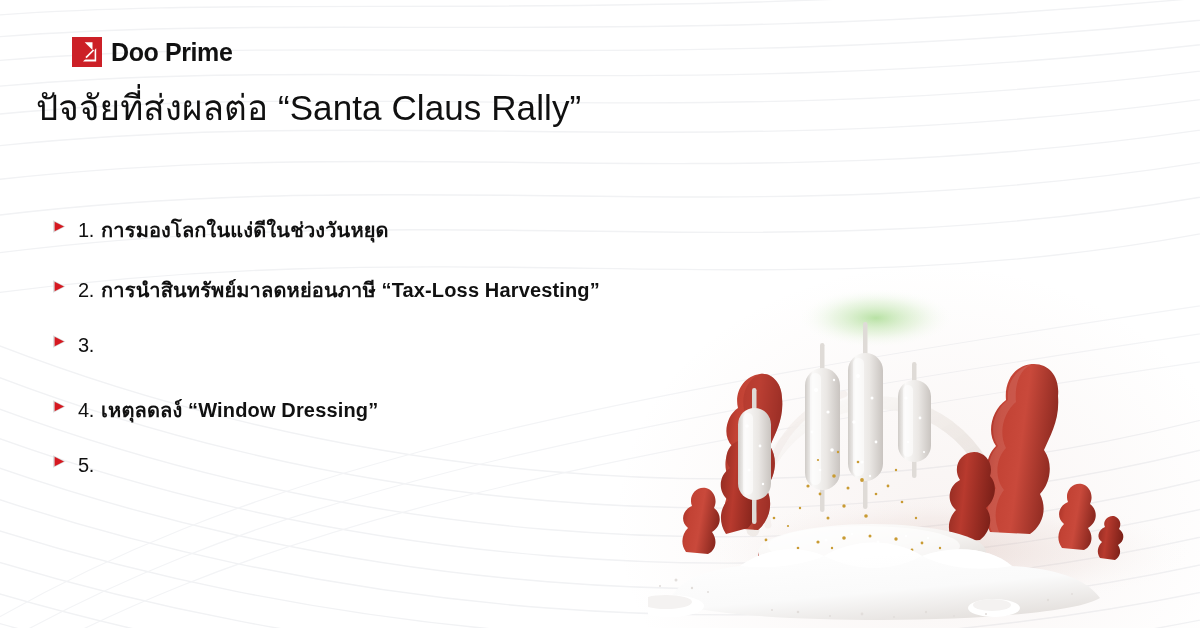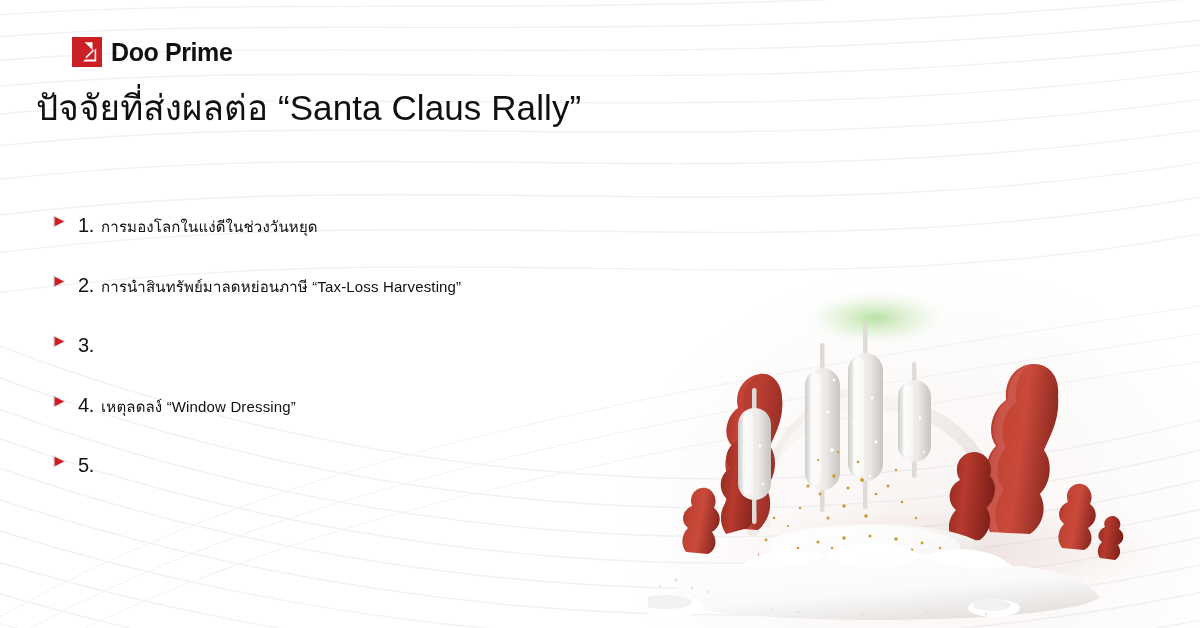--- a/index.html
+++ b/index.html
@@ -110,22 +110,22 @@
     display: block;
   }
   .item-num {
     font-size: 20px;
     font-weight: 400;
     color: #111111;
     margin-right: 7px;
     letter-spacing: -0.3px;
   }
   .item-text {
-    font-size: 15px;
-    font-weight: 400;
+    font-size: 20px;
+    font-weight: 700;
     color: #111111;
     letter-spacing: 0.15px;
   }
 
   
   .illustration {
     position: absolute;
     left: 648px;
     top: 280px;
     width: 552px;

